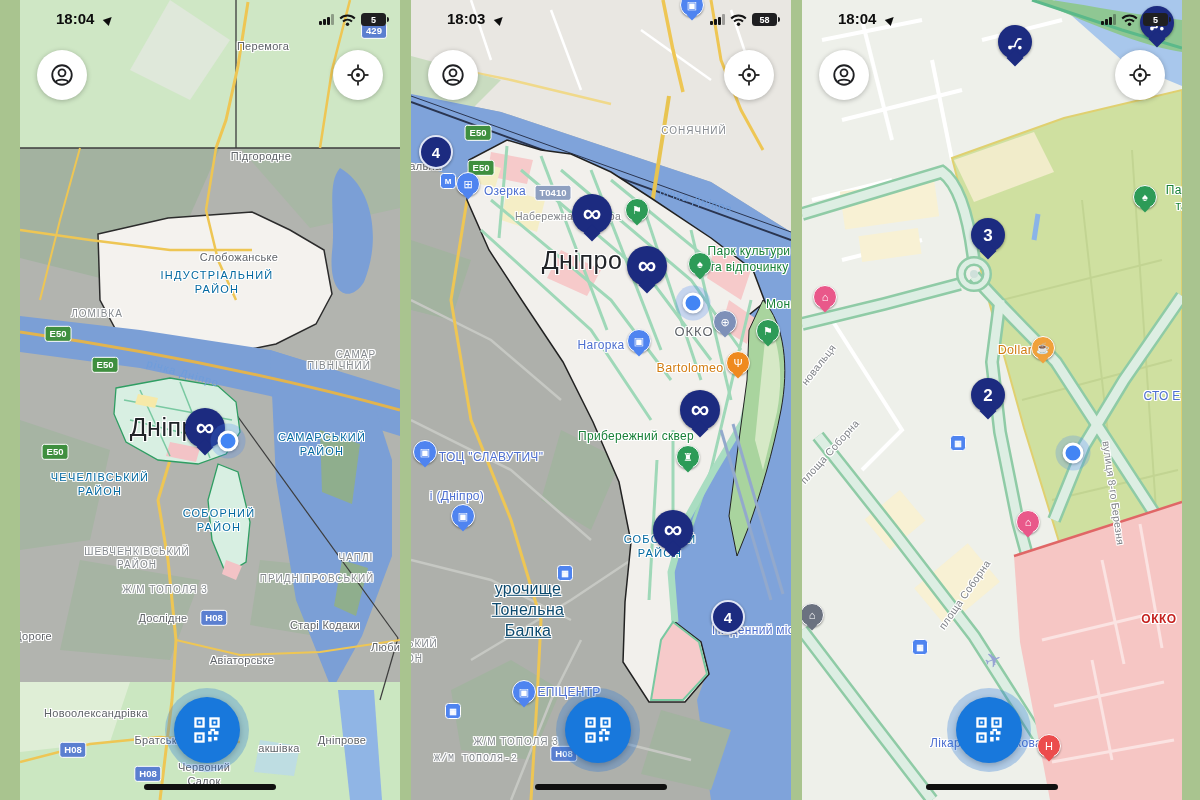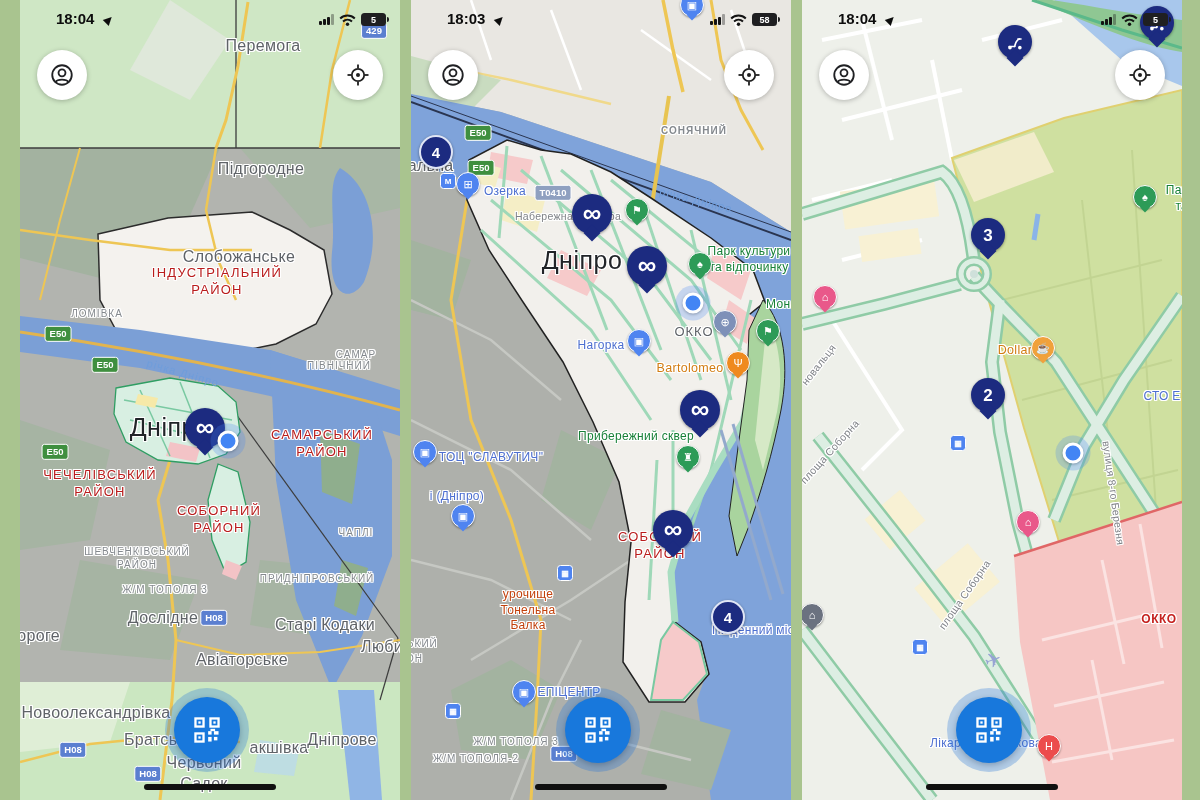--- a/index.html
+++ b/index.html
@@ -4,27 +4,27 @@
 <style>
   html,body{margin:0;padding:0;}
   body{width:1200px;height:800px;overflow:hidden;background:#a9c48f;font-family:"Liberation Sans",sans-serif;}
   .canvas{position:relative;width:1200px;height:800px;background:#a9c48f;}
   .phone{position:absolute;top:0;width:380px;height:800px;overflow:hidden;background:#e8e6e1;}
   .phone svg.map{position:absolute;left:0;top:0;z-index:1;display:block;}
   .overlay{position:absolute;left:0;top:0;width:380px;height:800px;z-index:2;}
   
   .lbl{position:absolute;transform:translate(-50%,-50%);white-space:pre;text-align:center;line-height:1.3;letter-spacing:.3px;
        text-shadow:1px 0 0 #fff,-1px 0 0 #fff,0 1px 0 #fff,0 -1px 0 #fff,1px 1px 0 #fff,-1px -1px 0 #fff,1px -1px 0 #fff,-1px 1px 0 #fff;}
-  .town{font-size:16px;color:#5f6368;}
+  .town{font-size:11px;color:#5f6368;}
   .city{font-size:25px;color:#212428;font-weight:500;letter-spacing:.5px;}
-  .district{font-size:13px;color:#b91c1c;letter-spacing:1.2px;}
+  .district{font-size:11px;color:#0369a1;letter-spacing:1.2px;}
   .district-sm{font-size:10px;color:#84898e;letter-spacing:1px;}
   .water-label{font-size:11px;color:#6f9ddb;text-shadow:none;letter-spacing:1px;}
   .street{font-size:10.5px;color:#7f8287;}
-  .nature-label{font-size:12px;color:#c2410c;}
+  .nature-label{font-size:16px;color:#0c4a6e;text-decoration:underline;}
   .poi-blue-label{font-size:12px;color:#4d6fd0;font-weight:500;}
   .poi-green-label{font-size:12px;color:#188038;font-weight:500;}
   .poi-orange-label{font-size:12.5px;color:#d27c12;font-weight:500;}
   .poi-red-label{font-size:12px;color:#c5221f;font-weight:600;letter-spacing:.5px;}
   .poi-grey-label{font-size:13px;color:#5f6368;font-weight:500;letter-spacing:1px;text-align:right;}
   .badge-green,.badge-blue,.badge-grey{font-size:9.5px;font-weight:700;color:#fff;padding:1px 4px;border-radius:3px;text-shadow:none;border:1px solid #fff;letter-spacing:0;}
   .badge-green{background:#3f8f3f;}
   .badge-blue{background:#5b7fd0;}
   .badge-grey{background:#8fa0c0;}
   
@@ -105,41 +105,41 @@
       <g stroke="#79c9a1" stroke-width="1.5">
         <line x1="104" y1="400" x2="212" y2="420"></line>
         <line x1="110" y1="420" x2="208" y2="444"></line>
         <line x1="120" y1="390" x2="150" y2="456"></line>
         <line x1="160" y1="382" x2="190" y2="458"></line>
       </g>
       <path d="M118,394 l20,4 -3,10 -20,-4 Z" fill="#f6e9a8"></path>
     </svg>
     <div class="overlay">
         <div class="lbl town" style="left: 243px; top: 46px; transform: translate(-50%, -50%);">Перемога</div>
-        <div class="lbl town" style="left: 241px; top: 169px; transform: translate(-50%, -50%); text-align: right;">Підгородне</div>
+        <div class="lbl town" style="left: 241px; top: 156px; transform: translate(-50%, -50%); text-align: right;">Підгородне</div>
         <div class="lbl town" style="left: 219px; top: 257px; transform: translate(-50%, -50%);">Слобожанське</div>
         <div class="lbl district" style="left: 197px; top: 282px; transform: translate(-50%, -50%);">ІНДУСТРІАЛЬНИЙ
 РАЙОН</div>
         <div class="lbl district-sm" style="left: 77px; top: 313px; transform: translate(-50%, -50%);">ЛОМІВКА</div>
         <div class="lbl district-sm" style="left: 336px; top: 342px; transform: translate(-50%, -50%); margin-top: 12px;">САМАР</div>
         <div class="lbl district-sm" style="left: 319px; top: 365px; transform: translate(-50%, -50%);">ПІВНІЧНИЙ</div>
         <div class="lbl badge-green" style="left: 38px; top: 334px; transform: translate(-50%, -50%);">Е50</div>
         <div class="lbl badge-green" style="left: 85px; top: 365px; transform: translate(-50%, -50%);">Е50</div>
         <div class="lbl badge-green" style="left: 35px; top: 452px; transform: translate(-50%, -50%);">Е50</div>
         <div class="lbl water-label" style="left: 163px; top: 373px; transform: translate(-50%, -50%) rotate(16deg);">річка Дніпро</div>
         <div class="lbl city" style="left: 150px; top: 427px; transform: translate(-50%, -50%);">Дніпро</div>
         <div class="lbl district" style="left: 302px; top: 444px; transform: translate(-50%, -50%);">САМАРСЬКИЙ
 РАЙОН</div>
         <div class="lbl district" style="left: 80px; top: 484px; transform: translate(-50%, -50%);">ЧЕЧЕЛІВСЬКИЙ
 РАЙОН</div>
         <div class="lbl district" style="left: 199px; top: 520px; transform: translate(-50%, -50%);">СОБОРНИЙ
 РАЙОН</div>
         <div class="lbl district-sm" style="left: 117px; top: 558px; transform: translate(-50%, -50%);">ШЕВЧЕНКІВСЬКИЙ
 РАЙОН</div>
-        <div class="lbl district-sm" style="left: 336px; top: 532px; transform: translate(-50%, -50%);">ЧАПЛІ</div>
+        <div class="lbl district-sm" style="left: 336px; top: 557px; transform: translate(-50%, -50%);">ЧАПЛІ</div>
         <div class="lbl district-sm" style="left: 297px; top: 578px; transform: translate(-50%, -50%);">ПРИДНІПРОВСЬКИЙ</div>
         <div class="lbl district-sm" style="left: 145px; top: 589px; transform: translate(-50%, -50%);">Ж/М ТОПОЛЯ 3</div>
         <div class="lbl town" style="left: 143px; top: 618px; transform: translate(-50%, -50%);">Дослідне</div>
         <div class="lbl badge-blue" style="left: 194px; top: 618px; transform: translate(-50%, -50%);">Н08</div>
         <div class="lbl town" style="left: 305px; top: 625px; transform: translate(-50%, -50%);">Старі Кодаки</div>
         <div class="lbl town" style="left: 13px; top: 636px; transform: translate(-50%, -50%);">Дороге</div>
         <div class="lbl town" style="left: 222px; top: 660px; transform: translate(-50%, -50%);">Авіаторське</div>
         <div class="lbl town" style="left: 374px; top: 647px; transform: translate(-50%, -50%);">Любимів</div>
         <div class="lbl town" style="left: 76px; top: 713px; transform: translate(-50%, -50%);">Новоолександрівка</div>
         <div class="lbl badge-blue" style="left: 53px; top: 750px; transform: translate(-50%, -50%);">Н08</div>
@@ -274,21 +274,21 @@
       <path d="M346,362 L332,422 L302,472 L274,522 L260,572 L264,622" stroke="#a9ddc1" stroke-width="7" fill="none"></path>
       <path d="M262,622 L288,642 L296,674 L272,700 L240,700 L250,640 Z" fill="#f6caca" stroke="#79c9a1" stroke-width="2"></path>
       <path d="M352,300 C374,324 378,368 370,410 C362,452 350,492 338,526 L326,556 L318,516 L328,440 L336,380 L338,330 Z" fill="#a9d49e" stroke="#222" stroke-width="1"></path>
       <path d="M356,320 C370,344 372,380 366,412 L352,470 L344,440 L350,380 Z" fill="#d6e9c6"></path>
       <g stroke="#93a9cc" stroke-width="3">
         <line x1="310" y1="430" x2="360" y2="600"></line>
         <line x1="322" y1="424" x2="372" y2="594"></line>
       </g>
     </svg>
     <div class="overlay">
-        <div class="lbl district-sm" style="left: 283px; top: 130px; transform: translate(-50%, -50%); font-weight: bold;">СОНЯЧНИЙ</div>
+        <div class="lbl district-sm" style="left: 283px; top: 130px; transform: translate(-50%, -50%);">СОНЯЧНИЙ</div>
         <div class="lbl badge-green" style="left: 67px; top: 133px; transform: translate(-50%, -50%);">Е50</div>
         <div class="lbl badge-green" style="left: 70px; top: 168px; transform: translate(-50%, -50%);">Е50</div>
         <div class="lbl town" style="left: 2px; top: 166px; transform: translate(-50%, -50%);">Вокзальна</div>
         <div class="lbl poi-blue-label" style="left: 94px; top: 192px; transform: translate(-50%, -50%);">Озерка</div>
         <div class="lbl badge-grey" style="left: 142px; top: 193px; transform: translate(-50%, -50%);">Т0410</div>
         <div class="lbl street" style="left: 133px; top: 217px; transform: translate(-50%, -50%);">Набережна</div>
         <div class="lbl street" style="left: 204px; top: 217px; transform: translate(-50%, -50%);">ра</div>
         <div class="lbl water-label" style="left: 285px; top: 200px; transform: translate(-50%, -50%) rotate(14deg);">річка Дніпро</div>
         <div class="lbl city" style="left: 171px; top: 260px; transform: translate(-50%, -50%);">Дніпро</div>
         <div class="lbl poi-green-label" style="left: 338px; top: 252px; transform: translate(-50%, -50%);">Парк культури</div>
@@ -304,21 +304,21 @@
 РАЙОН</div>
         <div class="lbl nature-label" style="left: 117px; top: 610px; transform: translate(-50%, -50%);">урочище
 Тонельна
 Балка</div>
         <div class="lbl poi-blue-label" style="left: 345px; top: 631px; transform: translate(-50%, -50%);">Південний міст</div>
         <div class="lbl district-sm" style="left: -26px; top: 643px; transform: translate(-50%, -50%);">ШЕВЧЕНКІВСЬКИЙ</div>
         <div class="lbl district-sm" style="left: -8px; top: 658px; transform: translate(-50%, -50%);">РАЙОН</div>
         <div class="lbl poi-blue-label" style="left: 158px; top: 693px; transform: translate(-50%, -50%);">ЕПІЦЕНТР</div>
         <div class="lbl badge-blue" style="left: 153px; top: 754px; transform: translate(-50%, -50%);">Н08</div>
         <div class="lbl district-sm" style="left: 105px; top: 741px; transform: translate(-50%, -50%);">Ж/М ТОПОЛЯ 3</div>
-        <div class="lbl district-sm" style="left: 65px; top: 758px; transform: translate(-50%, -50%);">Ж/М ТОПОЛЯ-2</div>
+        <div class="lbl district-sm" style="left: 65px; top: 758px; transform: translate(-50%, -50%); font-family: Liberation Mono, monospace;">Ж/М ТОПОЛЯ-2</div>
         <div class="pin poi" style="left: 281px; top: 5px; --pc: #4f84f0;">
           <span class="pg">▣</span>
           <i class="tail"></i>
         </div>
         <div class="pin navy clu" style="left: 25px; top: 152px;">4</div>
         <div class="pin transit" style="left: 37px; top: 181px;">М</div>
         <div class="pin poi" style="left: 57px; top: 184px; --pc: #4f84f0;">
           <span class="pg">⊞</span>
           <i class="tail"></i>
         </div>

